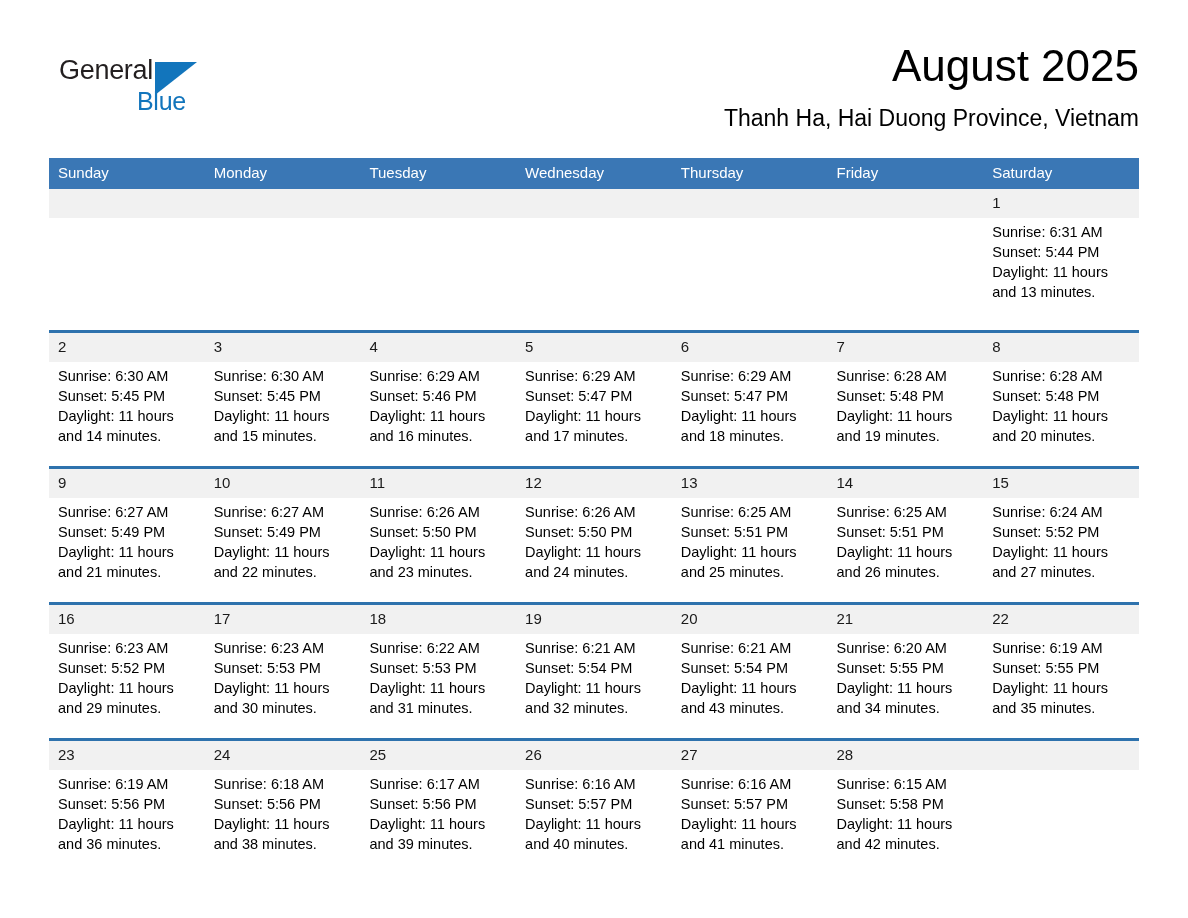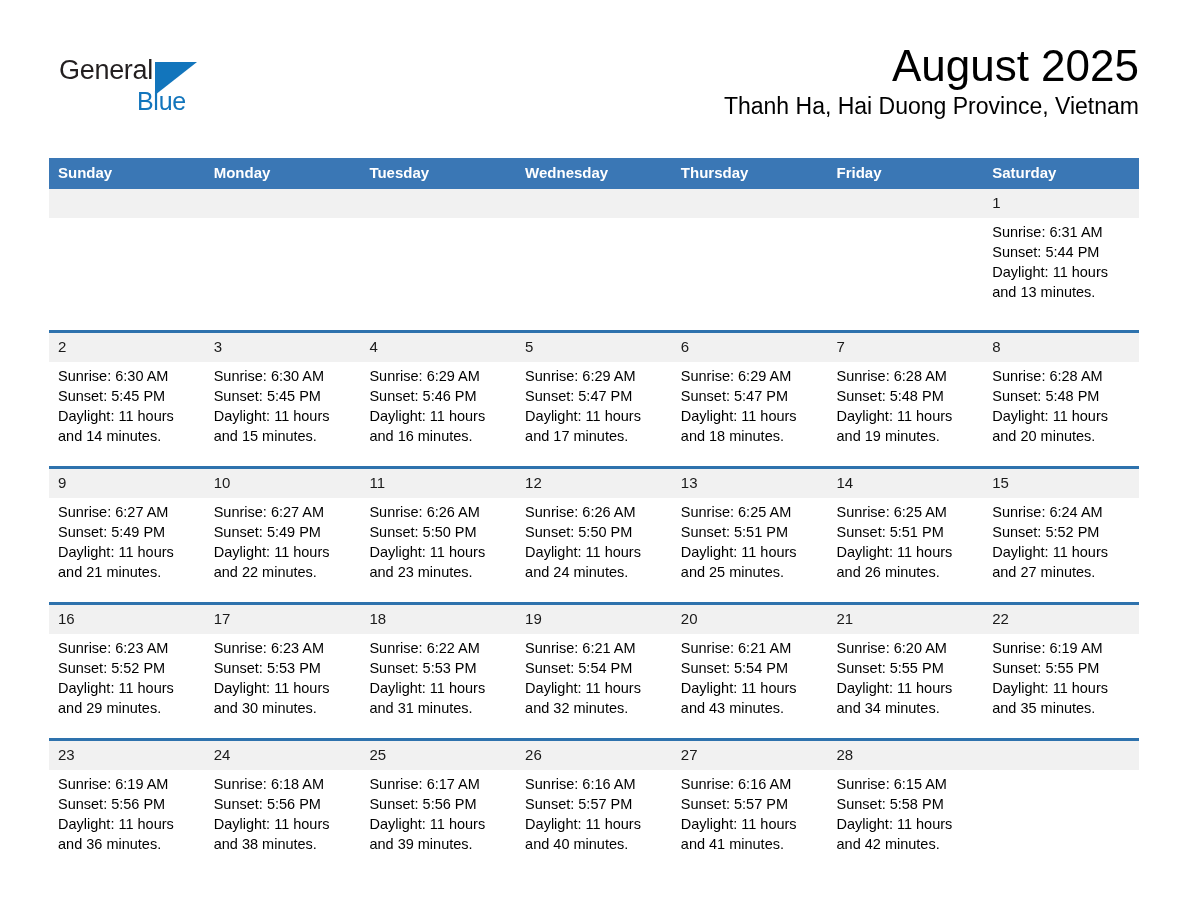--- a/index.html
+++ b/index.html
@@ -70,40 +70,40 @@
     text-align: right;
   }
   .month-title {
     font-size: 44px;
     font-weight: normal;
     line-height: 52px;
     color: #000;
     white-space: nowrap;
   }
   .location {
-    margin-top: 0;
+    margin-top: 12px;
     font-size: 23px;
     line-height: 28px;
     color: #000;
     white-space: nowrap;
   }
 
   
   .cal {
     position: absolute;
     left: 49px;
     top: 158px;
     width: 1090px;
     border-collapse: collapse;
     table-layout: fixed;
   }
   .cal th {
     background: #3a77b5;
     color: #ffffff;
-    font-weight: bold;
+    font-weight: normal;
     font-size: 15px;
     text-align: left;
     padding: 6px 0 7px 9px;
     border: none;
     line-height: 18px;
   }
   .cal col { width: 155.7px; }
 
   .week-sep td {
     height: 3px;

